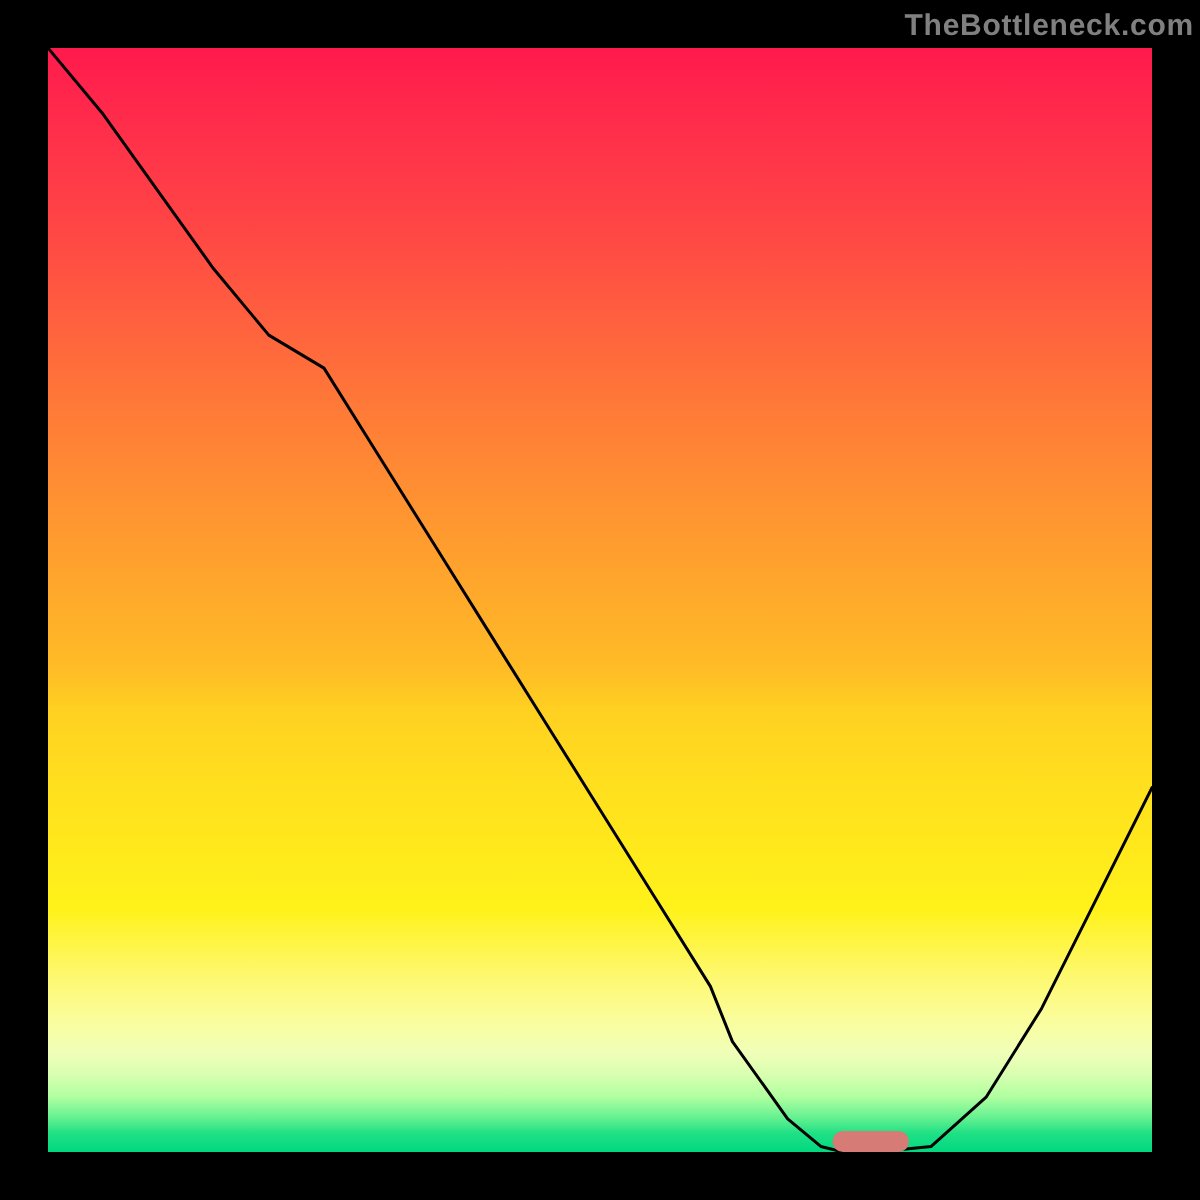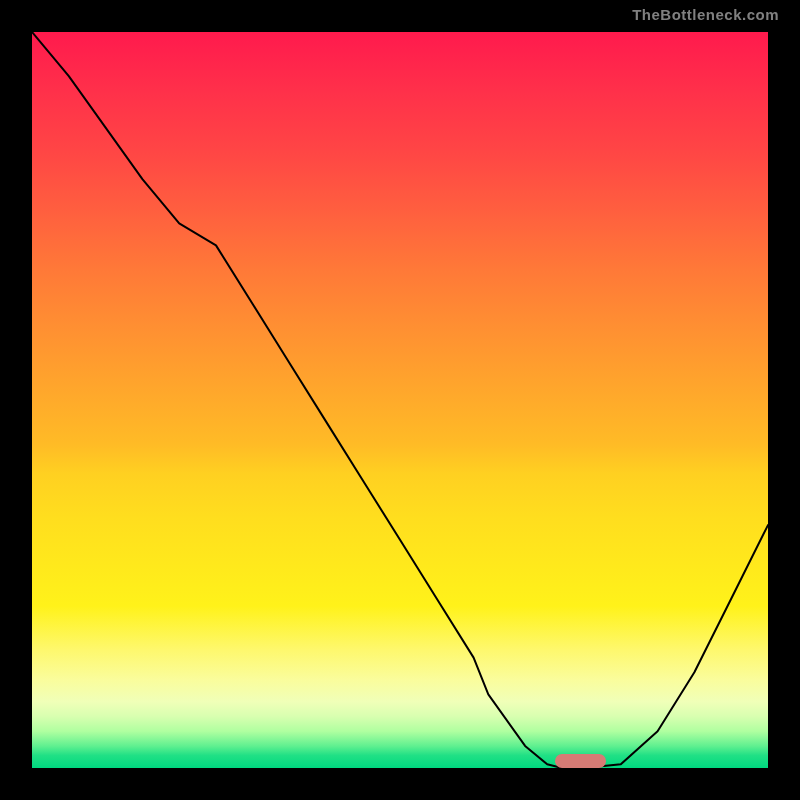--- a/index.html
+++ b/index.html
@@ -42,22 +42,22 @@
       #d8ffb0 93%,
       #b0ffa0 95%,
       #60f090 97%,
       #20e085 98.3%,
       #00d880 100%
     );
   }
   .watermark {
     position: absolute;
     top: 6px;
-    right: 21px;
-    font-size: 15px;
+    right: 4px;
+    font-size: 20px;
     font-weight: bold;
     color: #808080;
     letter-spacing: 0.5px;
   }
   .curve {
     position: absolute;
     left: 0;
     top: 0;
     width: 736px;
     height: 736px;

